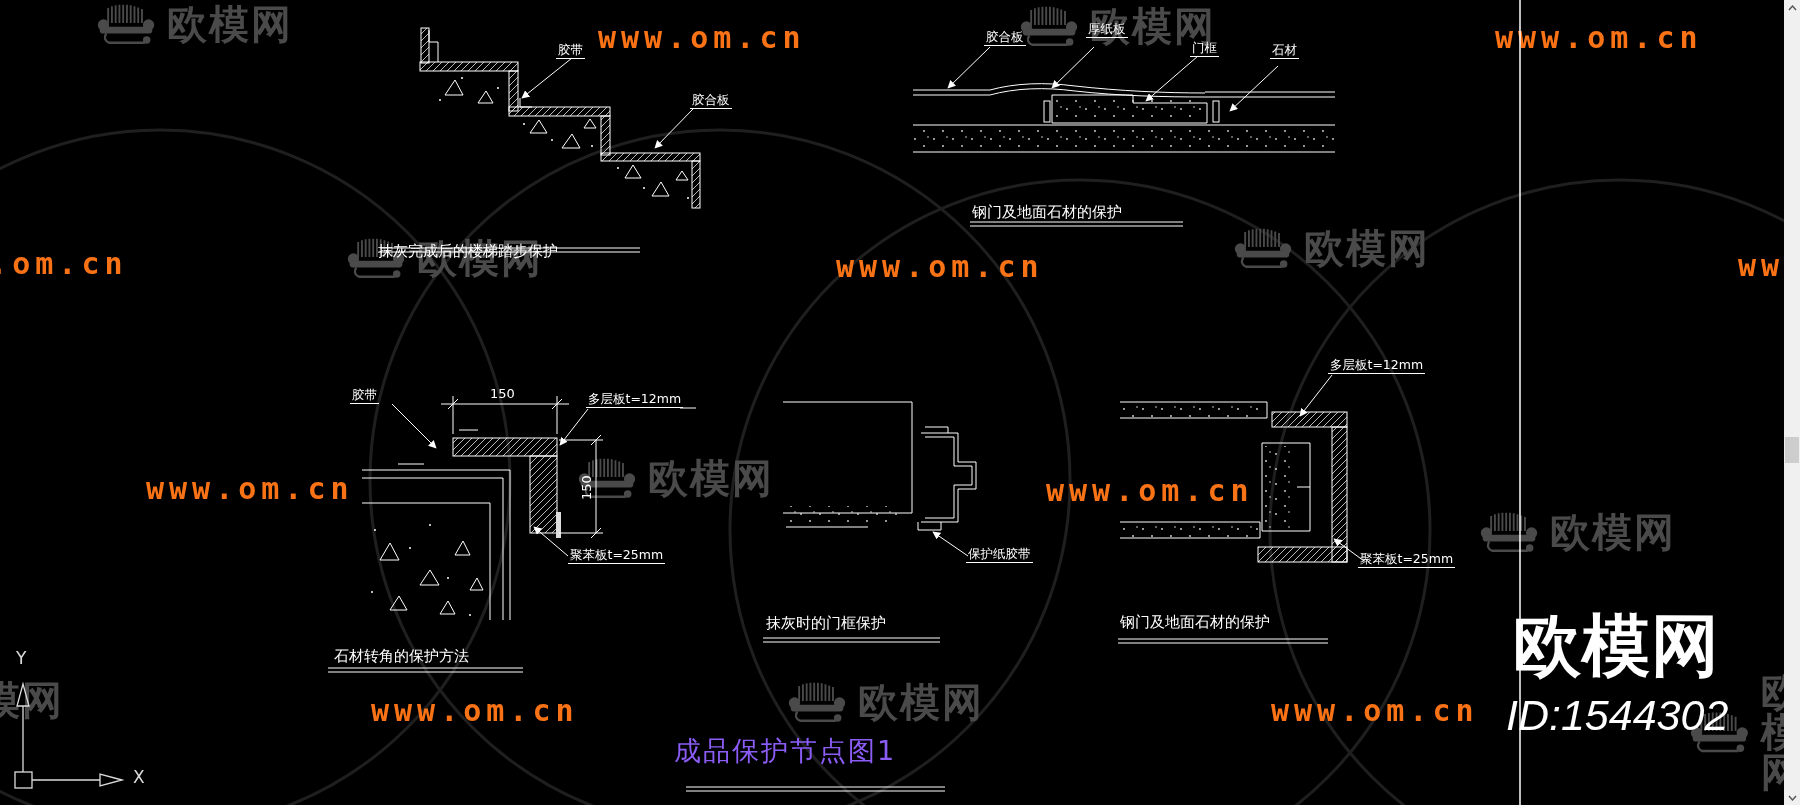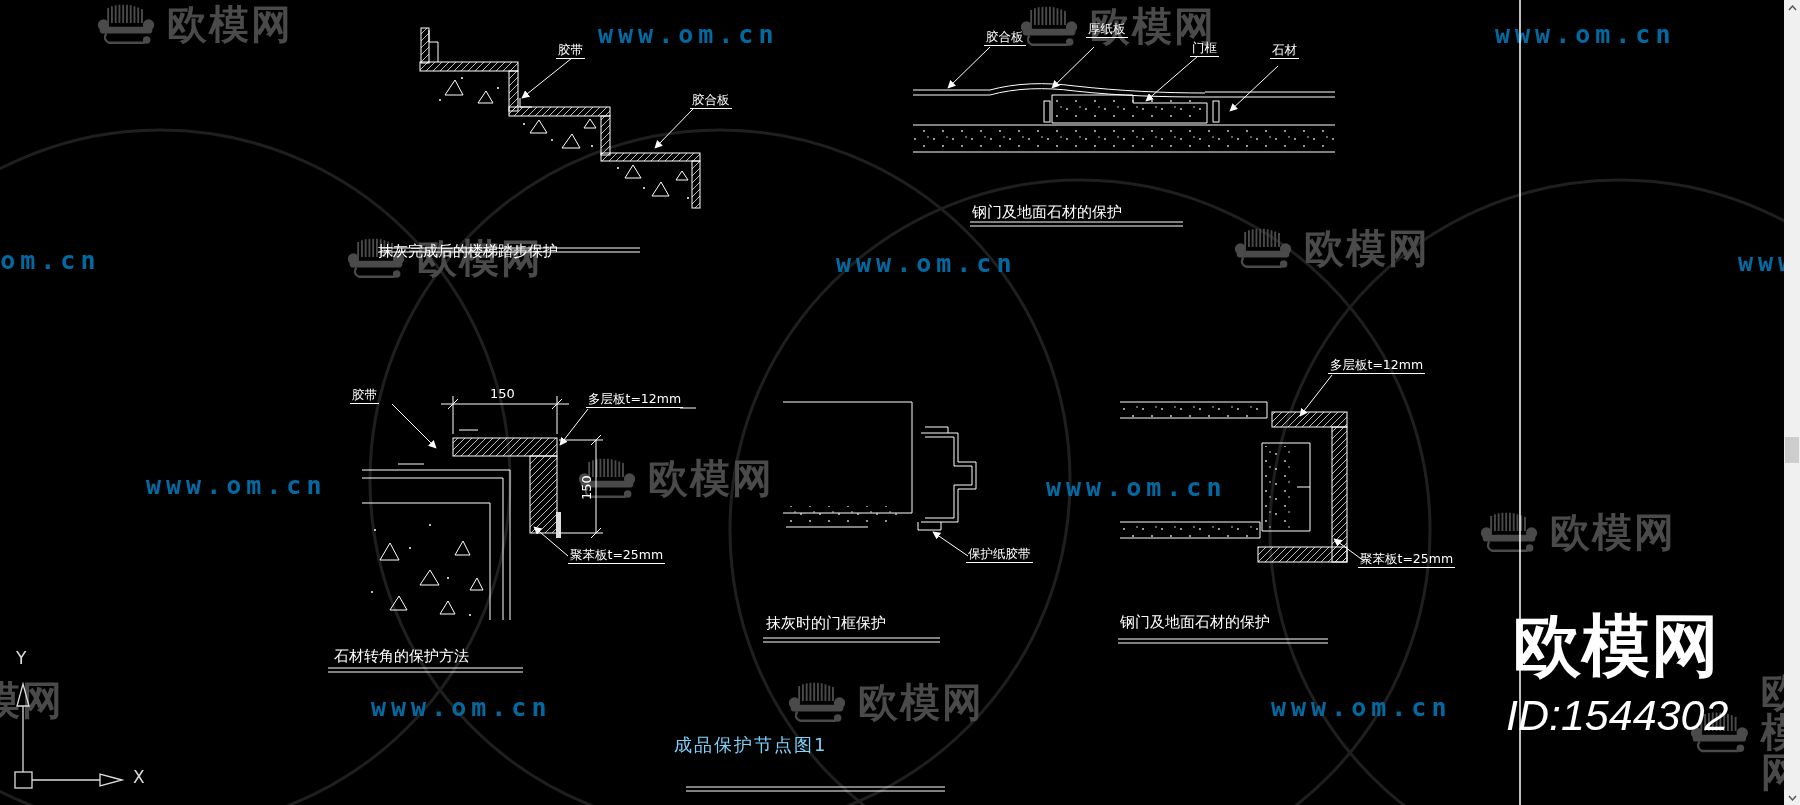--- a/index.html
+++ b/index.html
@@ -2,29 +2,29 @@
 <html><head>
 <meta charset="utf-8">
 <style>
   html,body{margin:0;padding:0;background:#000;}
   body{position:relative;width:1800px;height:805px;overflow:hidden;
        font-family:"DejaVu Sans","Liberation Sans",sans-serif;}
   .layer{position:absolute;left:0;top:0;}
   
   .wm{position:absolute;display:flex;align-items:center;gap:10px;color:#4a4a4a;z-index:2;}
   .wm .brand{font-size:40px;font-weight:bold;letter-spacing:2px;line-height:1;}
-  .wm-url{position:absolute;color:#0369a1;font-family:"DejaVu Sans Mono","Liberation Mono",monospace;
-          font-weight:bold;font-size:25px;letter-spacing:5px;z-index:2;white-space:nowrap;}
+  .wm-url{position:absolute;color:#f97316;font-family:"DejaVu Sans Mono","Liberation Mono",monospace;
+          font-weight:bold;font-size:30px;letter-spacing:5px;z-index:2;white-space:nowrap;}
   
   .lb{position:absolute;color:#fff;font-size:12.5px;white-space:nowrap;z-index:4;
       padding:0 2px 1px 2px;border-bottom:1px solid #fff;line-height:1.1;}
   .dim{position:absolute;color:#fff;font-size:13px;white-space:nowrap;z-index:4;line-height:1;}
   .dim-v{transform:rotate(-90deg);transform-origin:left top;}
   .cap{position:absolute;color:#fff;font-size:15px;white-space:nowrap;z-index:4;line-height:1.2;}
-  .ttl{position:absolute;color:#7dd3fc;font-size:18px;white-space:nowrap;z-index:4;letter-spacing:2px;}
+  .ttl{position:absolute;color:#8b5cf6;font-size:27px;white-space:nowrap;z-index:4;letter-spacing:2px;}
   .ucs-lab{position:absolute;color:#dcdcdc;font-size:17px;z-index:4;}
   
   .logo{position:absolute;left:1513px;top:612px;color:#fff;font-size:68px;font-weight:bold;
         letter-spacing:1px;z-index:5;line-height:1;}
   .logo-id{position:absolute;left:1506px;top:694px;color:#fff;font-size:43px;font-weight:normal;
         z-index:5;line-height:1;font-family:"Liberation Sans",sans-serif;font-style:italic;}
   
   .sbar{position:absolute;left:1784px;top:0;width:16px;height:805px;background:#f0f0f0;z-index:6;}
   .sbtn{position:absolute;left:0;width:16px;height:15px;display:flex;align-items:center;justify-content:center;cursor:pointer;}
   .sthumb{position:absolute;left:1px;top:437px;width:14px;height:26px;background:#cdcdcd;cursor:pointer;}

